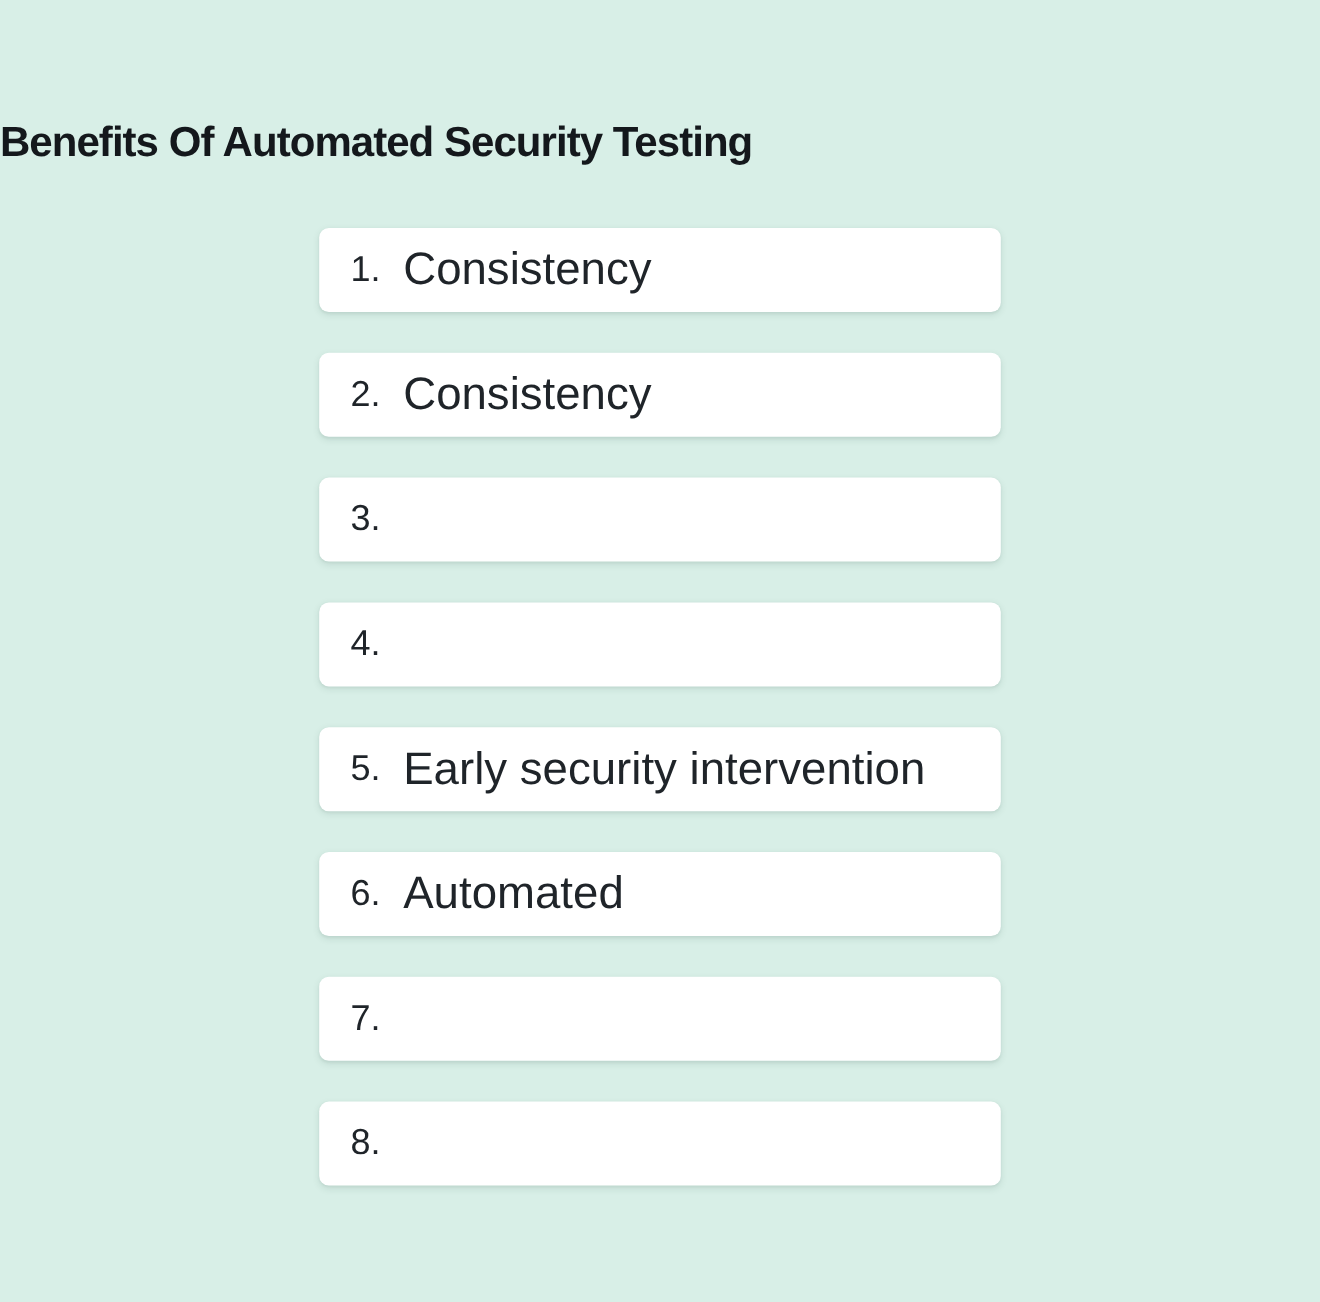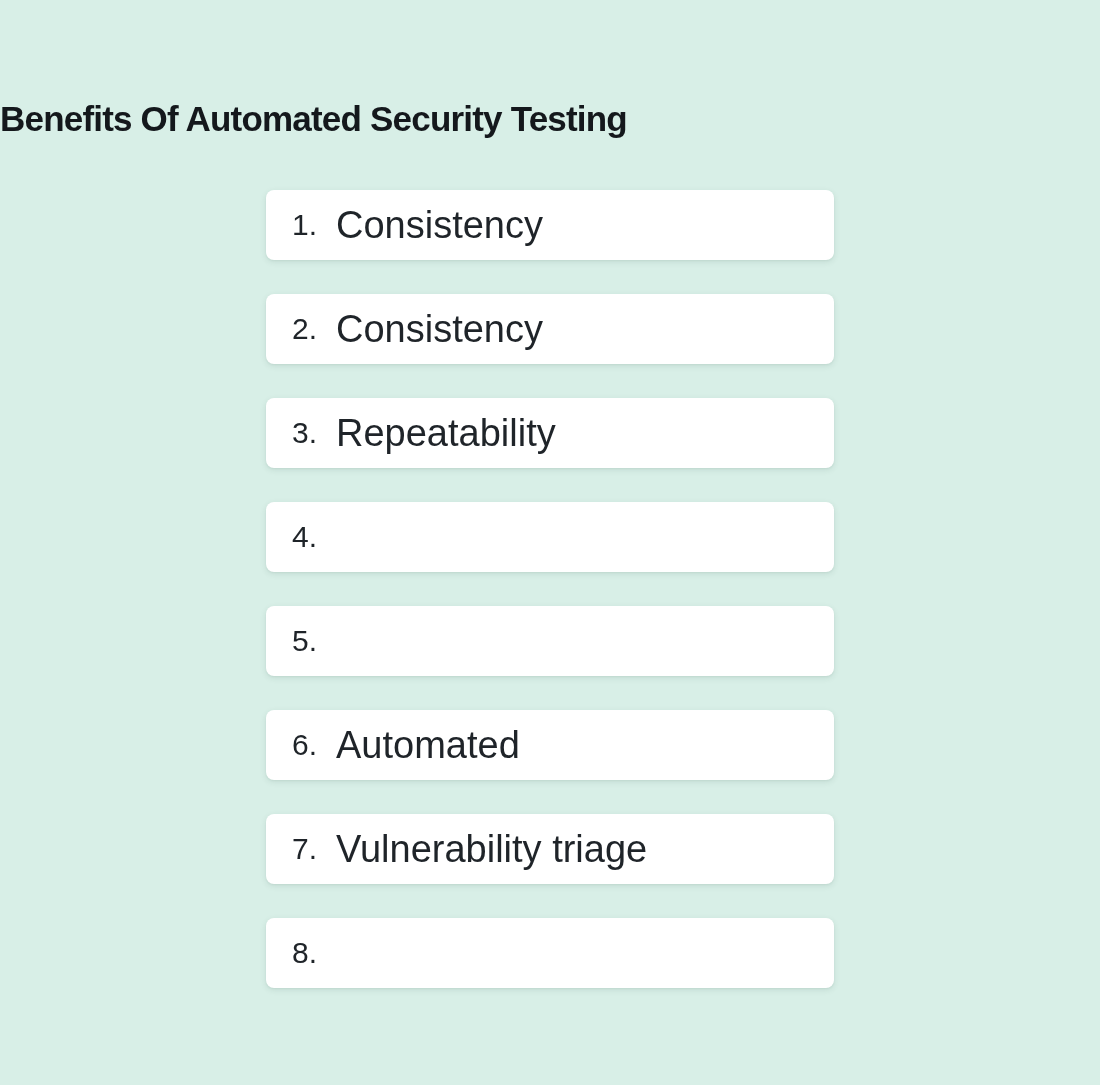--- a/index.html
+++ b/index.html
@@ -70,39 +70,38 @@
       <span class="item-label">Consistency</span>
     </li>
 
     <li class="benefit-card">
       <span class="item-number">2.</span>
       <span class="item-label">Consistency</span>
     </li>
 
     <li class="benefit-card">
       <span class="item-number">3.</span>
-      <span class="item-label">Repeatability</span>
     </li>
 
     <li class="benefit-card">
       <span class="item-number">4.</span>
     </li>
 
     <li class="benefit-card">
       <span class="item-number">5.</span>
+      <span class="item-label">Early security intervention</span>
     </li>
 
     <li class="benefit-card">
       <span class="item-number">6.</span>
       <span class="item-label">Automated</span>
     </li>
 
     <li class="benefit-card">
       <span class="item-number">7.</span>
-      <span class="item-label">Vulnerability triage</span>
     </li>
 
     <li class="benefit-card">
       <span class="item-number">8.</span>
     </li>
 
   </ol>
 </div>
 
 </body></html>

